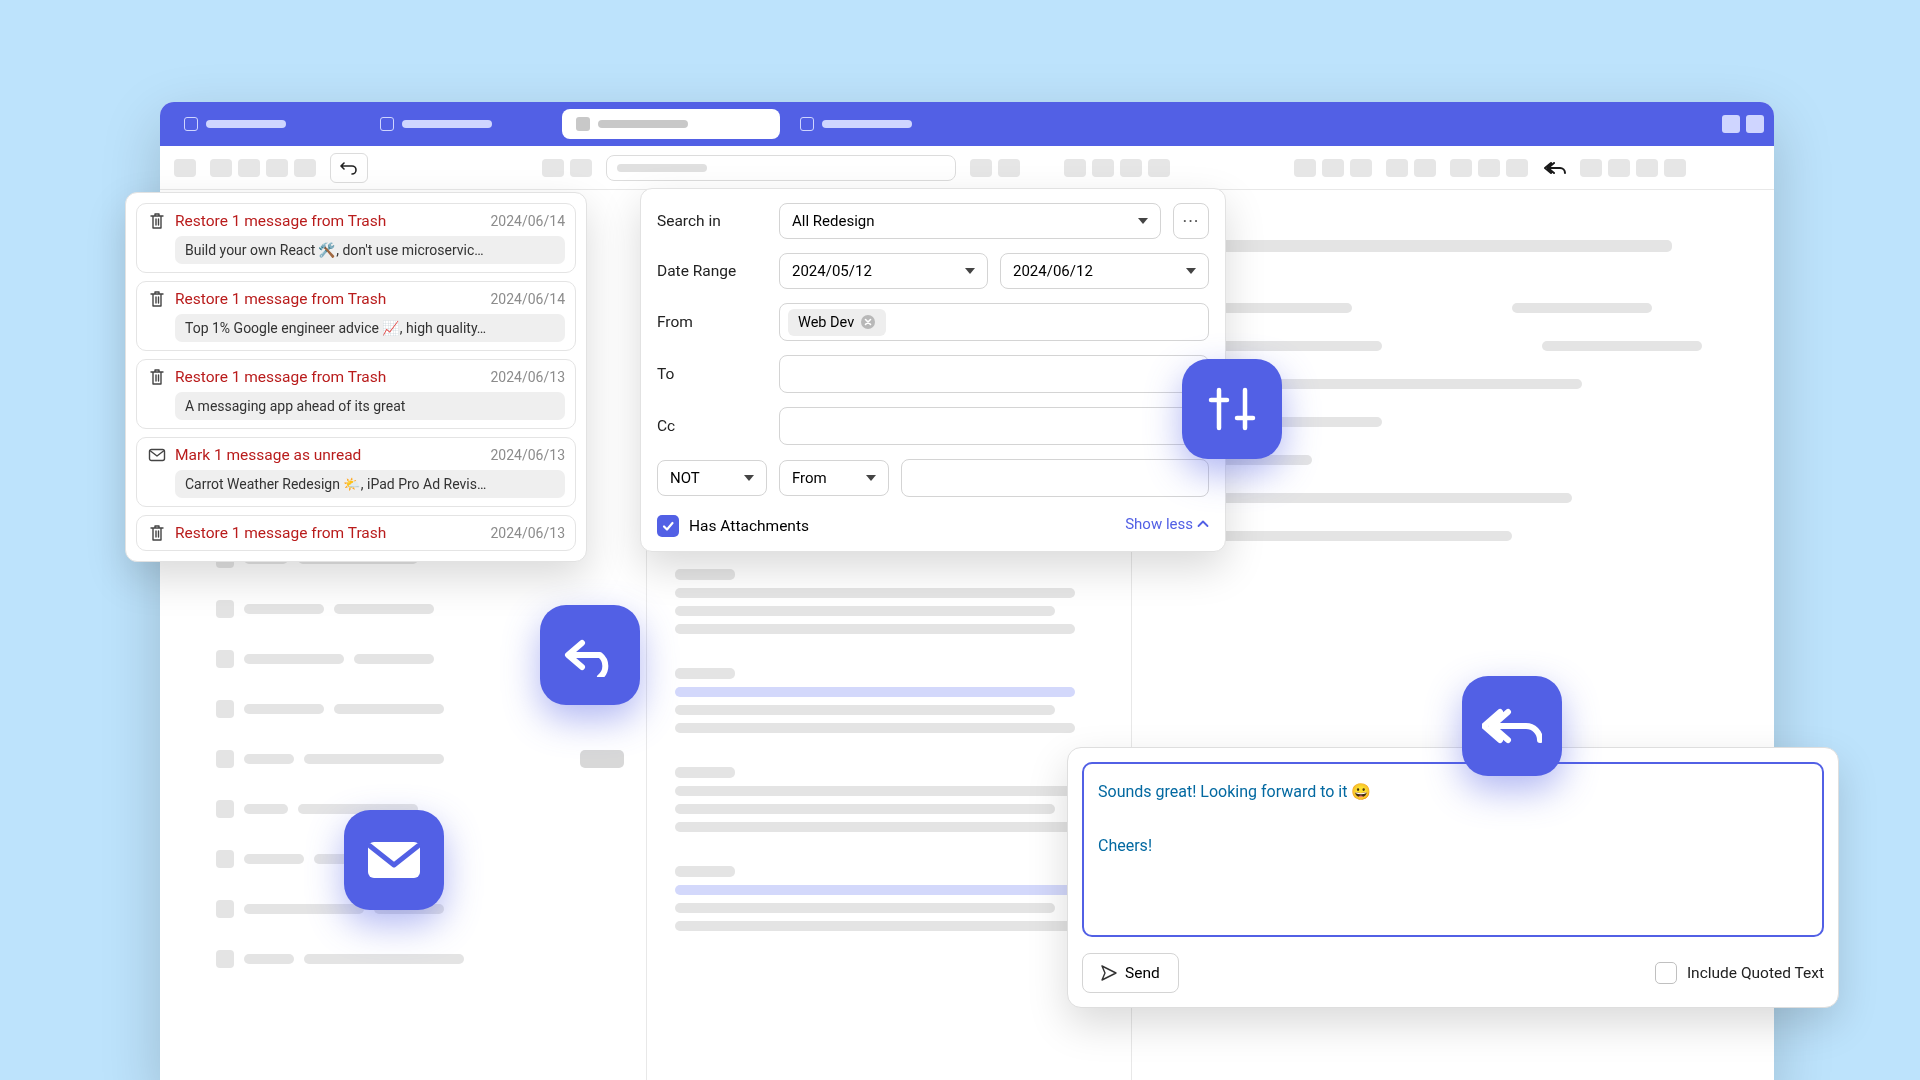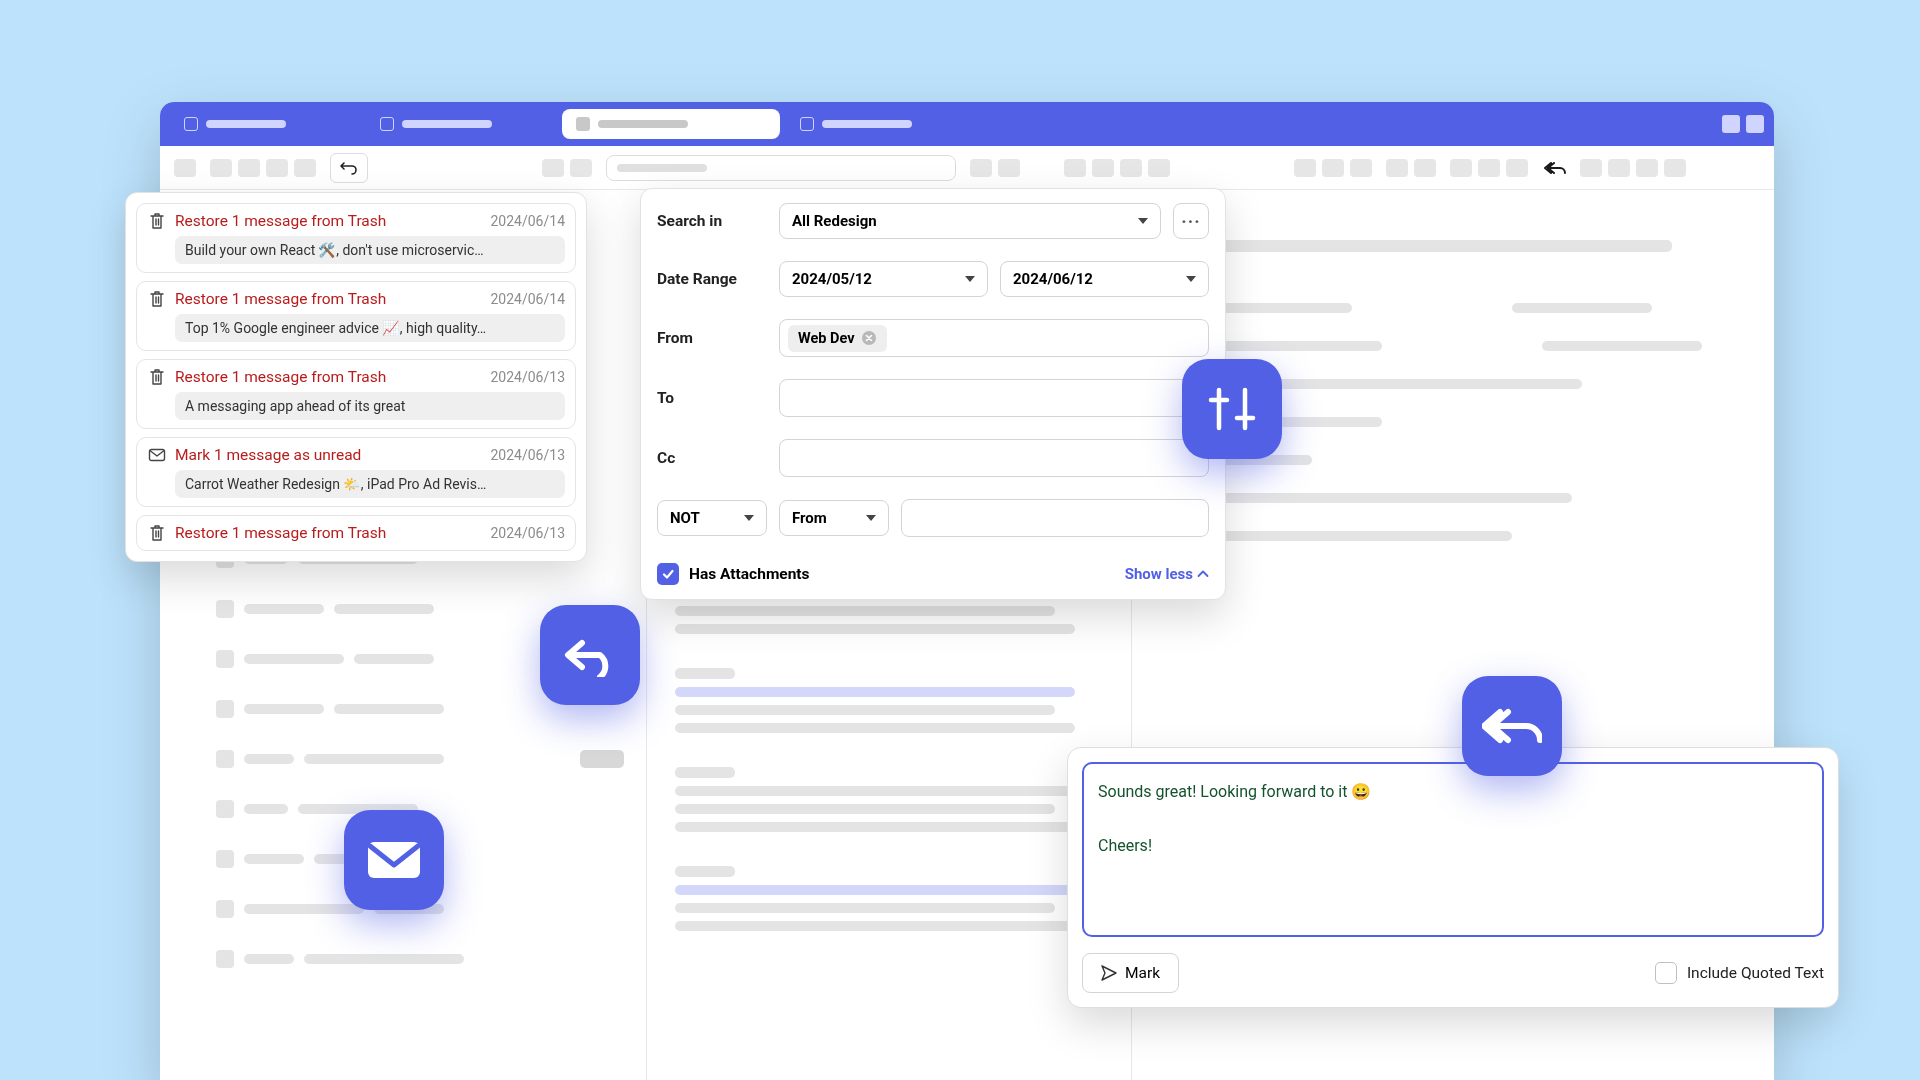--- a/index.html
+++ b/index.html
@@ -47,43 +47,43 @@
 .undo-head { display: flex; align-items: center; gap: 8px; }
 .undo-head .ico { width: 20px; display: flex; justify-content: center; }
 .undo-title { font-size: 15.5px; color: #b91c1c; flex: 1; }
 .undo-date { font-size: 14px; color: #8c8c8c; }
 .undo-snippet { margin-top: 6px; margin-left: 28px; background: #efefef; border-radius: 7px; padding: 6px 10px; font-size: 14px; color: #333; white-space: nowrap; overflow: hidden; text-overflow: ellipsis; }
 
 
 .search-popup {
   position: absolute; left: 640px; top: 188px; width: 586px;
   background: #fff; border: 1px solid #e2e2e2; border-radius: 12px; box-shadow: 0 16px 40px rgba(0,0,0,0.15);
-  padding: 14px 16px; display: flex; flex-direction: column; gap: 22px; font-weight: bold;
+  padding: 14px 16px; display: flex; flex-direction: column; gap: 14px;
 }
 .sp-row { display: flex; align-items: center; gap: 12px; }
 .sp-label { width: 110px; font-size: 15.5px; color: #222; }
 .sp-select { flex: 1; height: 36px; border: 1px solid #d4d4d4; border-radius: 8px; padding: 0 12px; display: flex; align-items: center; justify-content: space-between; font-size: 15px; cursor: pointer; background: #fff; }
 .sp-select.small { flex: 0 0 110px; }
 .sp-input { flex: 1; height: 38px; border: 1px solid #d4d4d4; border-radius: 8px; padding: 4px 8px; display: flex; align-items: center; gap: 6px; }
 .sp-chip { background: #eeeeee; border-radius: 6px; padding: 5px 10px; display: flex; align-items: center; gap: 6px; font-size: 14.5px; }
 .sp-chip-x { width: 16px; height: 16px; cursor: pointer; }
 .sp-more { width: 36px; height: 36px; border: 1px solid #d4d4d4; border-radius: 8px; display: flex; align-items: center; justify-content: center; cursor: pointer; font-size: 18px; letter-spacing: 1px; color: #555;}
-.sp-check-row { display: flex; align-items: center; justify-content: space-between; margin-top: 4px; }
+.sp-check-row { display: flex; align-items: flex-start; justify-content: space-between; margin-top: 4px; }
 .sp-check { width: 22px; height: 22px; border-radius: 5px; background: #5260e5; display: flex; align-items: center; justify-content: center; margin-right: 10px; }
 .show-less { color: #5260e5; font-size: 15px; display: flex; align-items: center; gap: 4px; cursor: pointer; }
 
 
 .compose {
   position: absolute; left: 1067px; top: 747px; width: 772px;
   background: #fff; border: 1px solid #dedede; border-radius: 14px; box-shadow: 0 16px 40px rgba(0,0,0,0.15);
   padding: 14px;
 }
 .compose-text {
   width: 100%; height: 175px; border: 2px solid #5260e5; border-radius: 10px; padding: 14px;
-  font-size: 16px; line-height: 1.7; color: #14532d; resize: none; outline: none; font-family: inherit;
+  font-size: 16px; line-height: 1.7; color: #0369a1; resize: none; outline: none; font-family: inherit;
 }
 .compose-footer { display: flex; align-items: center; margin-top: 12px; }
 .send-btn { height: 40px; border: 1px solid #d4d4d4; border-radius: 8px; padding: 0 18px; display: flex; align-items: center; gap: 8px; font-size: 15.5px; cursor: pointer; background: #fff; }
 .quoted { margin-left: auto; display: flex; align-items: center; gap: 10px; font-size: 15.5px; color: #222; }
 .quoted-box { width: 22px; height: 22px; border: 1.5px solid #c0c0c0; border-radius: 5px; }
 
 
 .pill { position: absolute; width: 100px; height: 100px; border-radius: 26px; background: #5260e5; display: flex; align-items: center; justify-content: center; box-shadow: 0 14px 36px rgba(82,96,229,0.45); }
 .pill.undo-p { left: 540px; top: 605px; }
 .pill.mail-p { left: 344px; top: 810px; background: #5260e5; }
@@ -456,21 +456,21 @@
 
 <div class="compose">
   <textarea class="compose-text" id="compose-ta" style="">Sounds great! Looking forward to it 😀
 
 Cheers!</textarea>
   <div class="compose-footer">
     <button class="send-btn">
       <svg width="16" height="16" viewBox="0 0 16 16">
           <path d="M1 1 L15 8 L1 15 L4 8 Z" fill="none" stroke="#333" stroke-width="1.4" stroke-linejoin="round"></path>
         </svg>
-      <span>Mark</span>
+      <span>Send</span>
     </button>
     <div class="quoted">
       <span class="quoted-box"></span>
       <span>Include Quoted Text</span>
     </div>
   </div>
 </div>
 
 <div class="pill undo-p">
   <svg width="56" height="44" viewBox="0 0 56 44">

